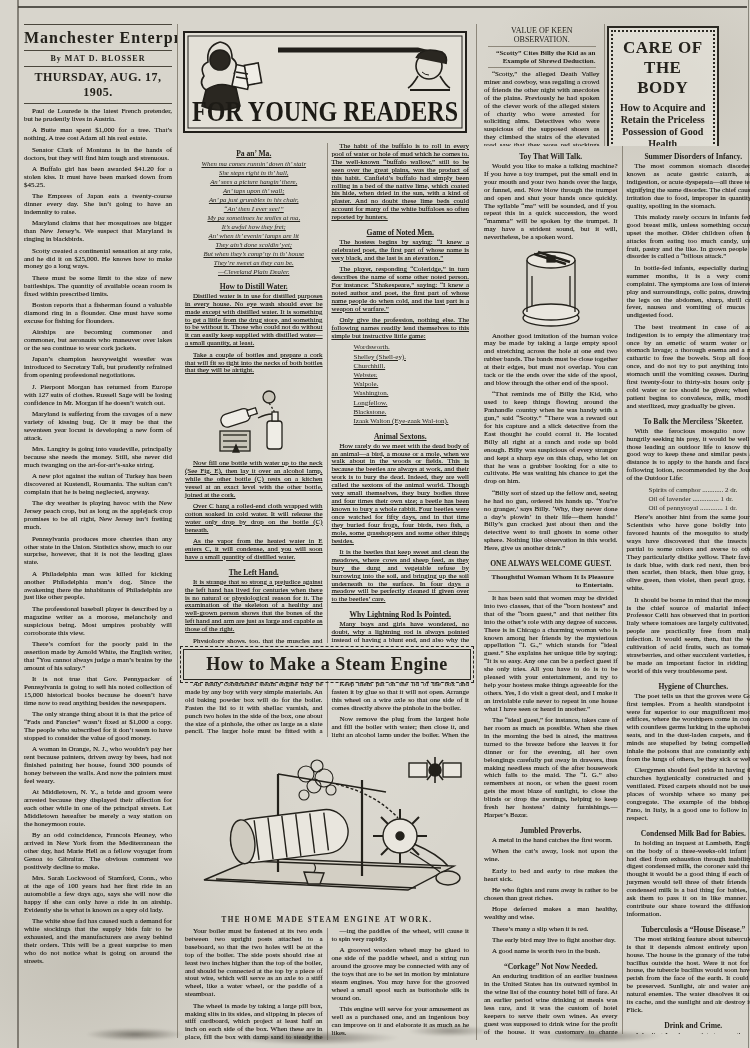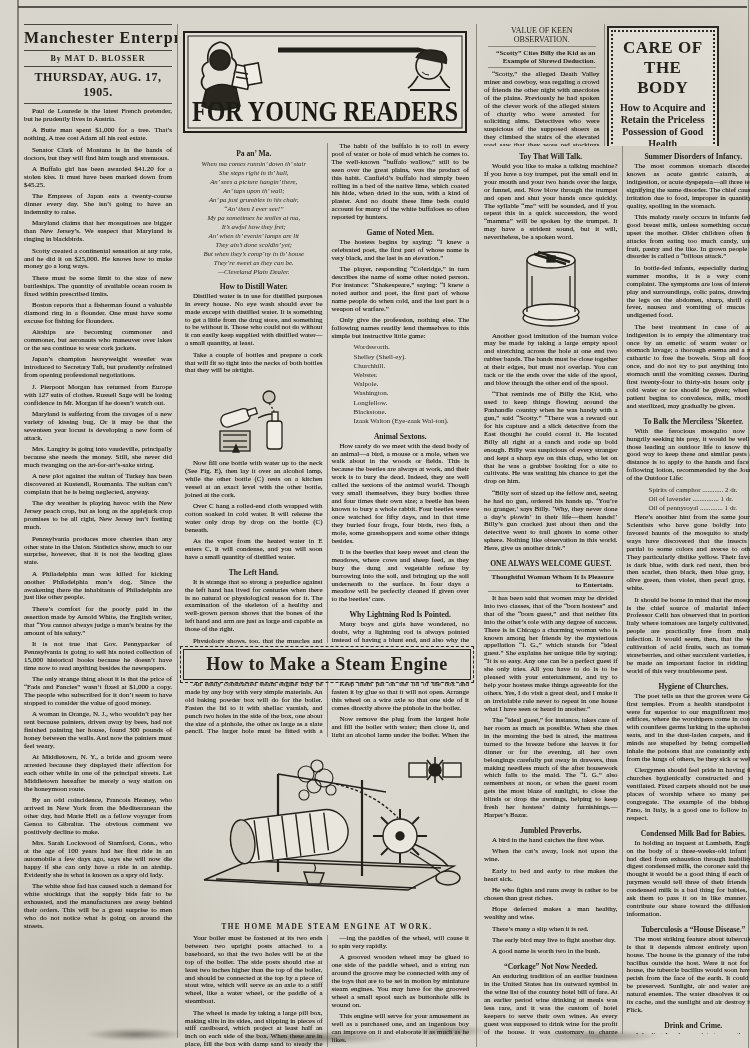--- a/index.html
+++ b/index.html
@@ -33,28 +33,28 @@
   .shead{font-size:7.6px;font-weight:bold;text-align:center;margin:6px 0 2px;}
   .ssub{font-size:7px;font-weight:bold;text-align:right;margin:0 4px 3px;border-top:1px solid #8d877a;border-bottom:1px solid #8d877a;padding:2px 0;}
   .sline{font-size:7px;margin:0 0 1.5px 22px;line-height:1.1;}
   .sverse{font-size:6.8px;font-style:italic;text-align:center;margin:0 0 1.2px;line-height:1.15;}
   
   .center{width:292px;flex:none;padding:0 3px;}
   .banner{position:relative;margin:2px 1px 3px;}
   .ctw,.rtw,.stw{display:flex;align-items:flex-start;}
   .ncol{flex:1;padding:0 4px;overflow:hidden;}
   .ncol+.ncol{border-left:1px solid #8d877a;}
-  .ctw .ncol{height:500px;}
+  .ctw .ncol{height:500px;text-decoration:underline;}
   .fig{display:block;margin:3px auto;}
   
   .steam-box{border:1px solid #2a2822;outline:1px dashed #2a2822;outline-offset:2px;margin:6px 2px 1px;padding:4px 9px;text-align:center;}
   .steam-title{font-size:18px;font-weight:bold;letter-spacing:.5px;}
   .stw .ncol{height:56px;}
   .stw2 .ncol{height:112px;}
-  .steam-caption{font-size:7.2px;font-weight:bold;text-align:center;letter-spacing:1.5px;margin:19px 0 4px;}
+  .steam-caption{font-size:7.2px;font-weight:bold;text-align:center;letter-spacing:1.5px;margin:12px 0 4px;}
   
   .right{width:284px;flex:none;padding:0 0 0 3px;}
   .toprow{display:flex;align-items:stretch;height:122px;overflow:hidden;}
   .keen{width:42%;padding:0 4px;overflow:hidden;}
   .keen-head{font-size:8px;font-weight:normal;text-align:center;margin:2px 0;}
   .carebox{width:58%;border:2px solid #2a2822;outline:2px dotted #2a2822;outline-offset:-6px;margin:2px 2px 4px 2px;padding:10px 8px 4px;text-align:center;background:rgba(240,238,230,.5);}
   .care-title{font-size:17px;font-weight:bold;letter-spacing:.5px;}
   .care-sub{font-size:10px;font-weight:bold;margin-top:4px;line-height:1.2;}
   .rtw .ncol{height:888px;}
 </style>
@@ -86,20 +86,21 @@
           <p class="bp">Boston reports that a fisherman found a valuable diamond ring in a flounder. One must have some excuse for fishing for flounders.</p>
           <p class="bp">Airships are becoming commoner and commoner, but aeronauts who maneuver over lakes or the sea continue to wear cork jackets.</p>
           <p class="bp">Japan’s champion heavyweight wrestler was introduced to Secretary Taft, but prudently refrained from opening professional negotiations.</p>
           <p class="bp">J. Pierpont Morgan has returned from Europe with 127 suits of clothes. Russell Sage will be losing confidence in Mr. Morgan if he doesn’t watch out.</p>
           <p class="bp">Maryland is suffering from the ravages of a new variety of kissing bug. Or it may be that the seventeen year locust is developing a new form of attack.</p>
           <p class="bp">Mrs. Langtry is going into vaudeville, principally because she needs the money. Still, she never did much twanging on the art-for-art’s-sake string.</p>
           <p class="bp">A new plot against the sultan of Turkey has been discovered at Kustendl, Roumania. The sultan can’t complain that he is being neglected, anyway.</p>
           <p class="bp">The dry weather is playing havoc with the New Jersey peach crop, but as long as the applejack crop promises to be all right, New Jersey isn’t fretting much.</p>
           <p class="bp">Pennsylvania produces more cherries than any other state in the Union. Statistics show, much to our surprise, however, that it is not the leading glass state.</p>
           <p class="bp">A Philadelphia man was killed for kicking another Philadelphia man’s dog. Since the awakening there the inhabitants of Philadelphia are just like other people.</p>
+          <p class="bp">The professional baseball player is described by a magazine writer as a morose, melancholy and suspicious being. Most umpires probably will corroborate this view.</p>
           <p class="bp">There’s comfort for the poorly paid in the assertion made by Arnold White, the English writer, that “You cannot always judge a man’s brains by the amount of his salary.”</p>
           <p class="bp">It is not true that Gov. Pennypacker of Pennsylvania is going to sell his noted collection of 15,000 historical books because he doesn’t have time now to read anything besides the newspapers.</p>
           <p class="bp">The only strange thing about it is that the price of “Fads and Fancies” wasn’t fixed at $1,000 a copy. The people who subscribed for it don’t seem to have stopped to consider the value of good money.</p>
           <p class="bp">A woman in Orange, N. J., who wouldn’t pay her rent because painters, driven away by bees, had not finished painting her house, found 300 pounds of honey between the walls. And now the painters must feel weary.</p>
           <p class="bp">At Middletown, N. Y., a bride and groom were arrested because they displayed their affection for each other while in one of the principal streets. Let Middletown hereafter be merely a way station on the honeymoon route.</p>
           <p class="bp">By an odd coincidence, Francois Heaney, who arrived in New York from the Mediterranean the other day, had Marie Hell as a fellow voyager from Genoa to Gibraltar. The obvious comment we positively decline to make.</p>
           <p class="bp">Mrs. Sarah Lockwood of Stamford, Conn., who at the age of 100 years had her first ride in an automobile a few days ago, says she will now die happy if she can only have a ride in an airship. Evidently she is what is known as a spry old lady.</p>
           <p class="bp">The white shoe fad has caused such a demand for white stockings that the supply bids fair to be exhausted, and the manufacturers are away behind their orders. This will be a great surprise to men who do not notice what is going on around the streets.</p>
         </div>
     </div>
@@ -339,21 +340,21 @@
           </svg>
           <div>
               <p class="bp">Another good imitation of the human voice may be made by taking a large empty spool and stretching across the hole at one end two rubber bands. The bands must be close together at their edges, but must not overlap. You can tack or tie the ends over the side of the spool, and blow through the other end of the spool.</p>
               <p class="bp">“That reminds me of Billy the Kid, who used to keep things flowing around the Panhandle country when he was handy with a gun,” said “Scotty.” “There was a reward out for his capture and a slick detective from the East thought he could corral it. He located Billy all right at a ranch and rode up bold enough. Billy was suspicious of every stranger and kept a sharp eye on this chap, who let on that he was a grubber looking for a site to cultivate. He was waiting his chance to get the drop on him.</p>
               <p class="bp">“Billy sort of sized up the fellow and, seeing he had no gun, ordered his hands up. ‘You’re no granger,’ says Billy. ‘Why, they never done a day’s plowin’ in their life—them hands!’ Billy’s gun cracked just about then and the detective went to trail ghosts in some other sphere. Nothing like observation in this world. Here, give us another drink.”</p>
               <p class="shead">ONE ALWAYS WELCOME GUEST.</p>
               <p class="ssub">Thoughtful Woman Whom It Is Pleasure to Entertain.</p>
               <p class="bp">It has been said that women may be divided into two classes, that of the “born hostess” and that of the “born guest,” and that neither fits into the other’s role with any degree of success. There is in Chicago a charming woman who is known among her friends by the mysterious appellation “I. G.,” which stands for “ideal guest.” She explains her unique title by saying: “It is so easy. Any one can be a perfect guest if she only tries. All you have to do is to be pleased with your entertainment, and try to help your hostess make things agreeable for the others. Yes, I do visit a great deal, and I make it an inviolable rule never to repeat in one house what I have seen or heard in another.”</p>
               <p class="bp">The “ideal guest,” for instance, takes care of her room as much as possible. When she rises in the morning the bed is aired, the mattress turned to the breeze before she leaves it for dinner or for the evening, all her own belongings carefully put away in drawers, thus making needless much of the after housework which falls to the maid. The “I. G.” also remembers at noon, or when the guest room gets the most blaze of sunlight, to close the blinds or drop the awnings, helping to keep fresh her hostess’ dainty furnishings.—Harper’s Bazar.</p>
               <p class="shead">Jumbled Proverbs.</p>
-              <p class="bp">A bird in the hand catches the first wise.</p>
+              <p class="bp">A metal in the hand catches the first worm.</p>
               <p class="bp">When the cat’s away, look not upon the wine.</p>
               <p class="bp">Early to bed and early to rise makes the heart sick.</p>
               <p class="bp">He who fights and runs away is rather to be chosen than great riches.</p>
               <p class="bp">Hope deferred makes a man healthy, wealthy and wise.</p>
               <p class="bp">There’s many a slip when it is red.</p>
               <p class="bp">The early bird may live to fight another day.</p>
               <p class="bp">A good name is worth two in the bush.</p>
               <p class="shead">“Corkage” Not Now Needed.</p>
               <p class="bp">An enduring tradition of an earlier business in the United States has its outward symbol in the wine list of the country hotel bill of fare. At an earlier period wine drinking at meals was less rare, and it was the custom of hotel keepers to serve their own wines. As every guest was supposed to drink wine for the profit of the house, it was customary to charge “corkage” on wine brought to table, and the practice paid for the hotel. Though the reason for the “corkage” charge has passed, the charge itself lingers.</p>
             </div>

